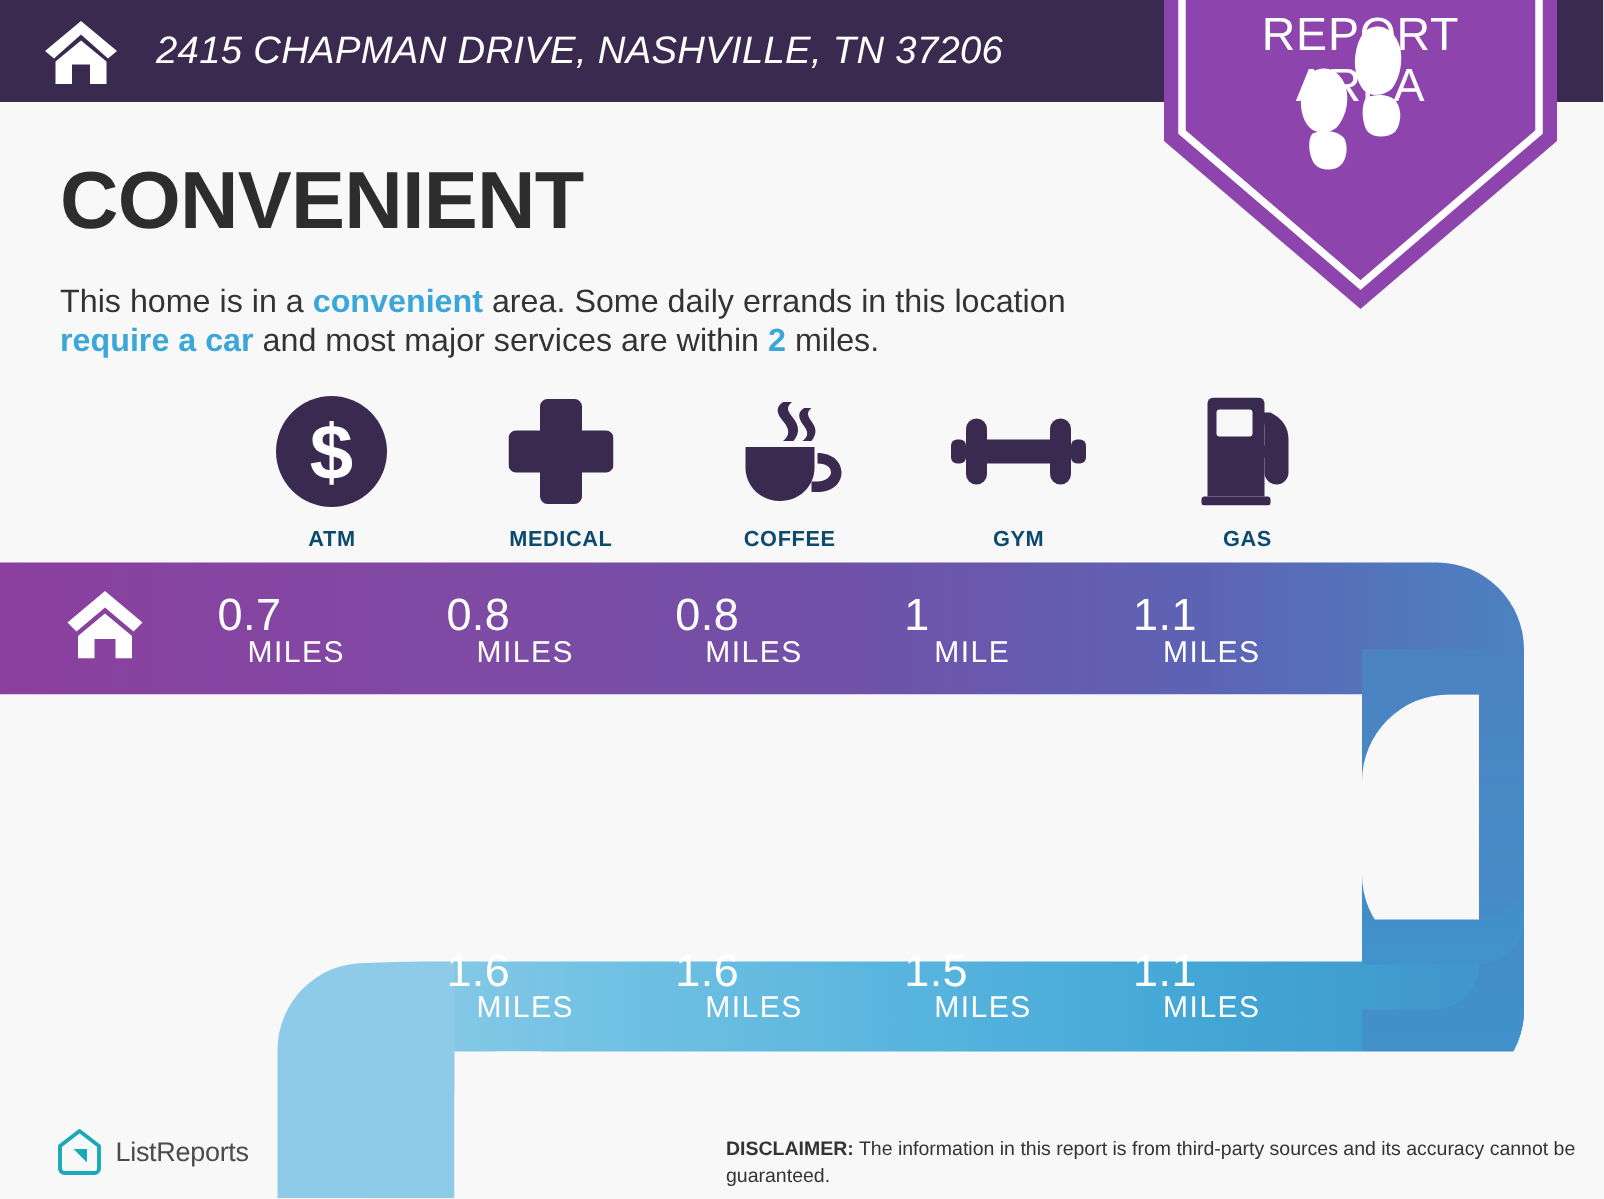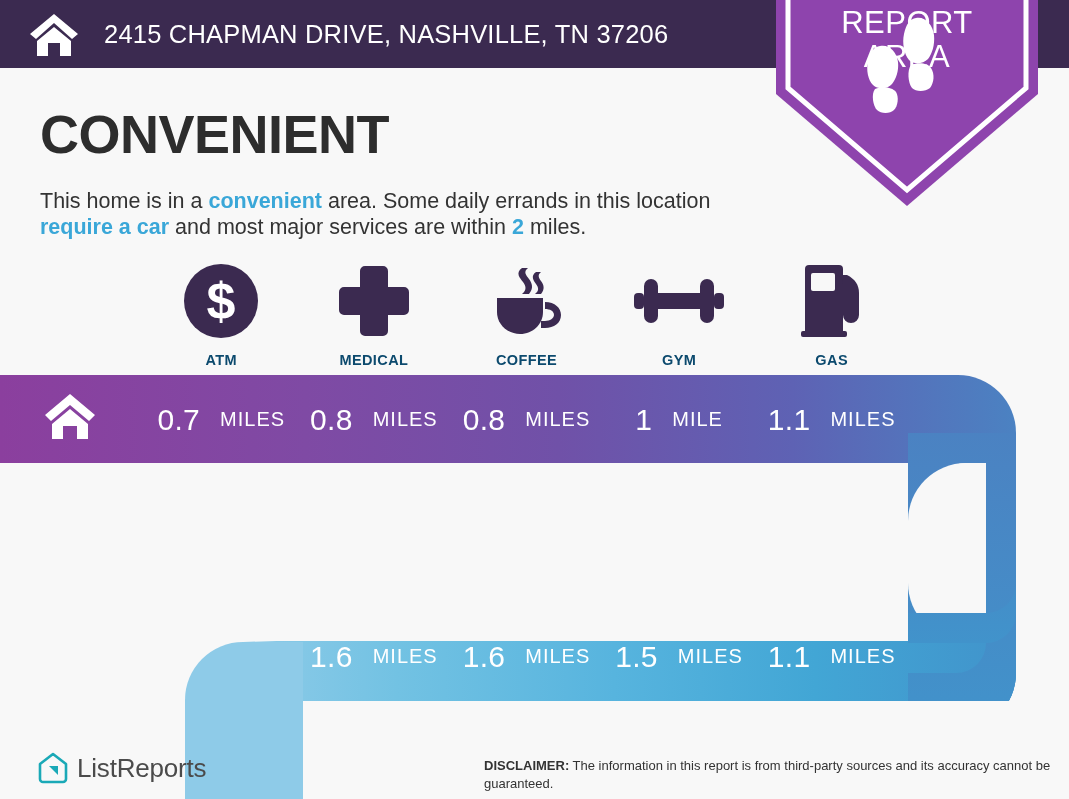--- a/index.html
+++ b/index.html
@@ -13,21 +13,21 @@
 
   
   #header {
     position: absolute; left: 0; top: 0; width: 1069px; height: 68px;
     background: #3b2a50;
     display: flex; align-items: center;
   }
   #header-house { margin-left: 28px; width: 52px; height: 44px; display: block; flex: 0 0 auto; }
   #header-address {
     margin-left: 24px; color: #ffffff; font-size: 25.5px; letter-spacing: 0.2px;
-    font-weight: 400; white-space: nowrap;
+    font-weight: 400; white-space: nowrap; font-style: italic;
   }
 
   
   #badge { position: absolute; left: 776px; top: -46px; width: 262px; height: 252px; }
   #badge svg { display: block; width: 262px; height: 252px; }
   #badge-text {
     position: absolute; left: 0; top: 52px; width: 262px;
     text-align: center; color: #fff; font-size: 31px; line-height: 34px;
     font-weight: 400; letter-spacing: 0.5px; pointer-events: none;
   }
@@ -60,34 +60,34 @@
 
   
   #track { position: absolute; left: 0; top: 370px; width: 1069px; height: 429px; }
   #track svg { display: block; width: 1069px; height: 429px; }
 
   
   .val-row { position: absolute; left: 145px; width: 763px; display: flex; pointer-events: none; }
   #val-row-1 { top: 375px; height: 88px; }
   #val-row-2 { top: 612px; height: 88px; }
   .val-cell {
-    width: 152.6px; display: flex; 
-    align-items: center; justify-content: center; color: #ffffff;
+    width: 152.6px; display: flex; flex-direction: column;
+    justify-content: center; color: #ffffff;
   }
   .val-num { font-size: 30px; line-height: 31px; font-weight: 400; letter-spacing: 0.3px; }
   .val-unit { font-size: 20px; line-height: 17px; letter-spacing: 1px; margin-top: 1px; margin-left: 20px; }
 
   
   #bar-home { position: absolute; left: 44px; top: 393px; width: 52px; height: 46px; }
   #bar-home svg { display: block; width: 52px; height: 46px; }
 
   
   #logo { position: absolute; left: 38px; top: 752px; display: flex; align-items: center; }
   #logo svg { display: block; width: 30px; height: 32px; }
-  #logo-text { margin-left: 9px; font-size: 26px; color: #4b4b4b; letter-spacing: -0.2px; }
+  #logo-text { margin-left: 9px; font-size: 18px; color: #4b4b4b; letter-spacing: -0.2px; }
   #disclaimer {
     position: absolute; left: 484px; top: 757px; width: 570px;
     font-size: 13px; line-height: 17.5px; color: #333333;
   }
   #disclaimer b { font-weight: bold; }
 </style>
 </head>
 <body>
 
 <div id="page">

